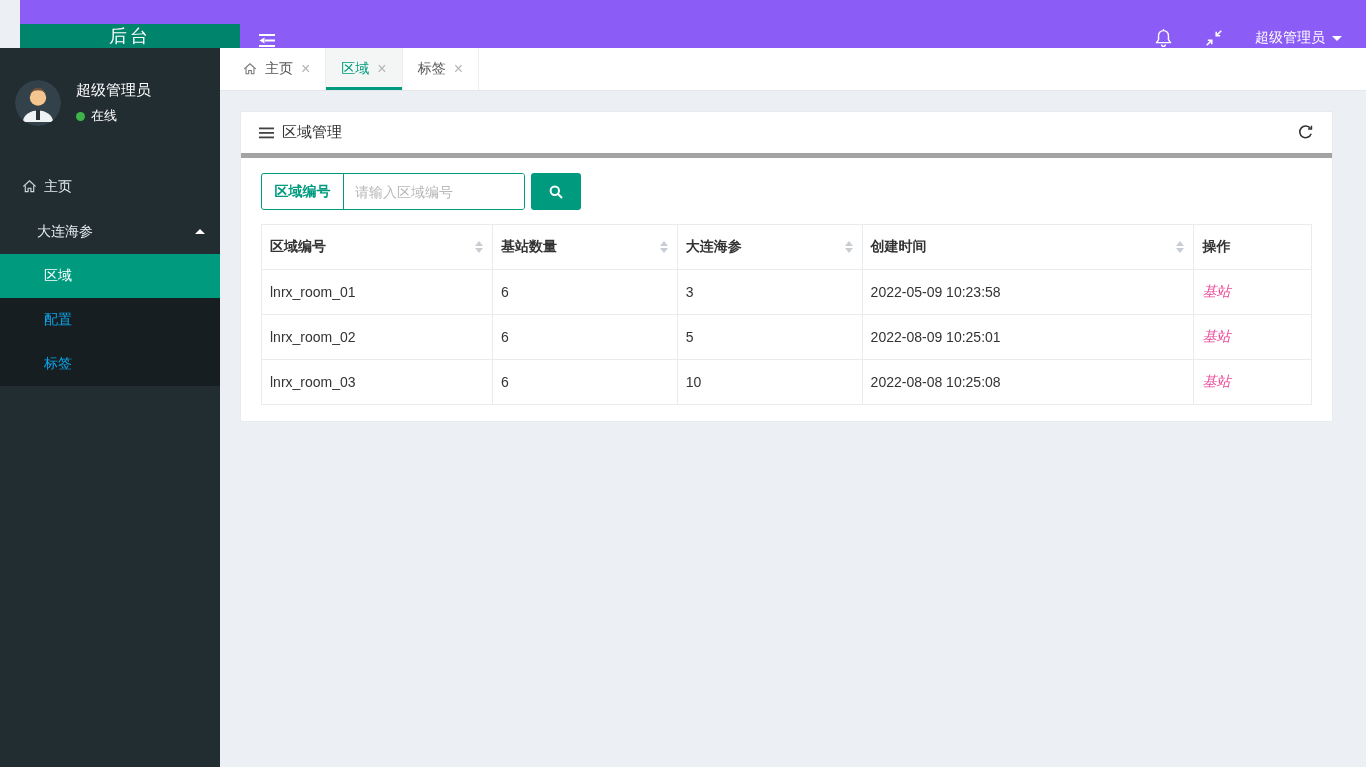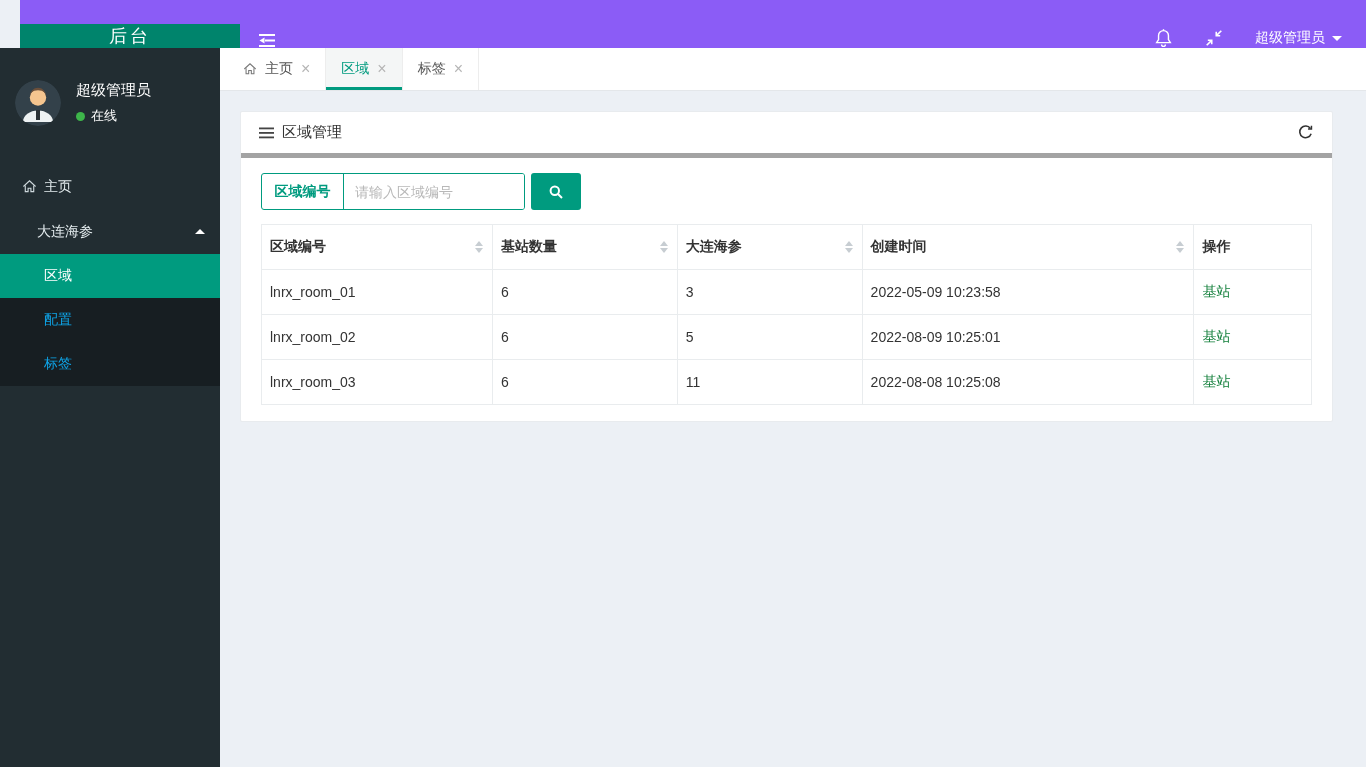--- a/index.html
+++ b/index.html
@@ -61,21 +61,21 @@
   .ig-input::placeholder { color:#b8b8b8; }
   .search-btn { width:50px; height:37px; margin-left:6px; background:#009b7f; border:none; border-radius:3px; cursor:pointer; display:flex; align-items:center; justify-content:center; }
 
   table { width:100%; border-collapse:collapse; table-layout:fixed; font-size:14px; color:#333; }
   th, td { border:1px solid #e9ecee; padding:0 8px; text-align:left; }
   th { height:45px; font-weight:bold; position:relative; cursor:pointer; }
   td { height:45px; }
   .sort-icons { position:absolute; right:9px; top:50%; transform:translateY(-50%); display:flex; flex-direction:column; gap:2px; }
   .sort-up { width:0; height:0; border-left:4px solid transparent; border-right:4px solid transparent; border-bottom:5px solid #c7cdd2; }
   .sort-dn { width:0; height:0; border-left:4px solid transparent; border-right:4px solid transparent; border-top:5px solid #c7cdd2; }
-  .cell-link { color:#15803d; text-decoration:none; cursor:pointer; }
+  .cell-link { color:#ec4899; text-decoration:none; cursor:pointer;font-style:italic; }
 </style>
 </head>
 <body>
 
 <div class="app">
 
   <header class="topbar">
     <div class="logo">后台</div>
 
     <button class="nav-toggle" title="">
@@ -285,21 +285,21 @@
                 <tr>
                   <td>lnrx_room_02</td>
                   <td>6</td>
                   <td>5</td>
                   <td>2022-08-09 10:25:01</td>
                   <td><a class="cell-link">基站</a></td>
                 </tr>
                 <tr>
                   <td>lnrx_room_03</td>
                   <td>6</td>
-                  <td>11</td>
+                  <td>10</td>
                   <td>2022-08-08 10:25:08</td>
                   <td><a class="cell-link">基站</a></td>
                 </tr>
               </tbody>
             </table>
 
           </div>
         </section>
       </div>
     </main>

